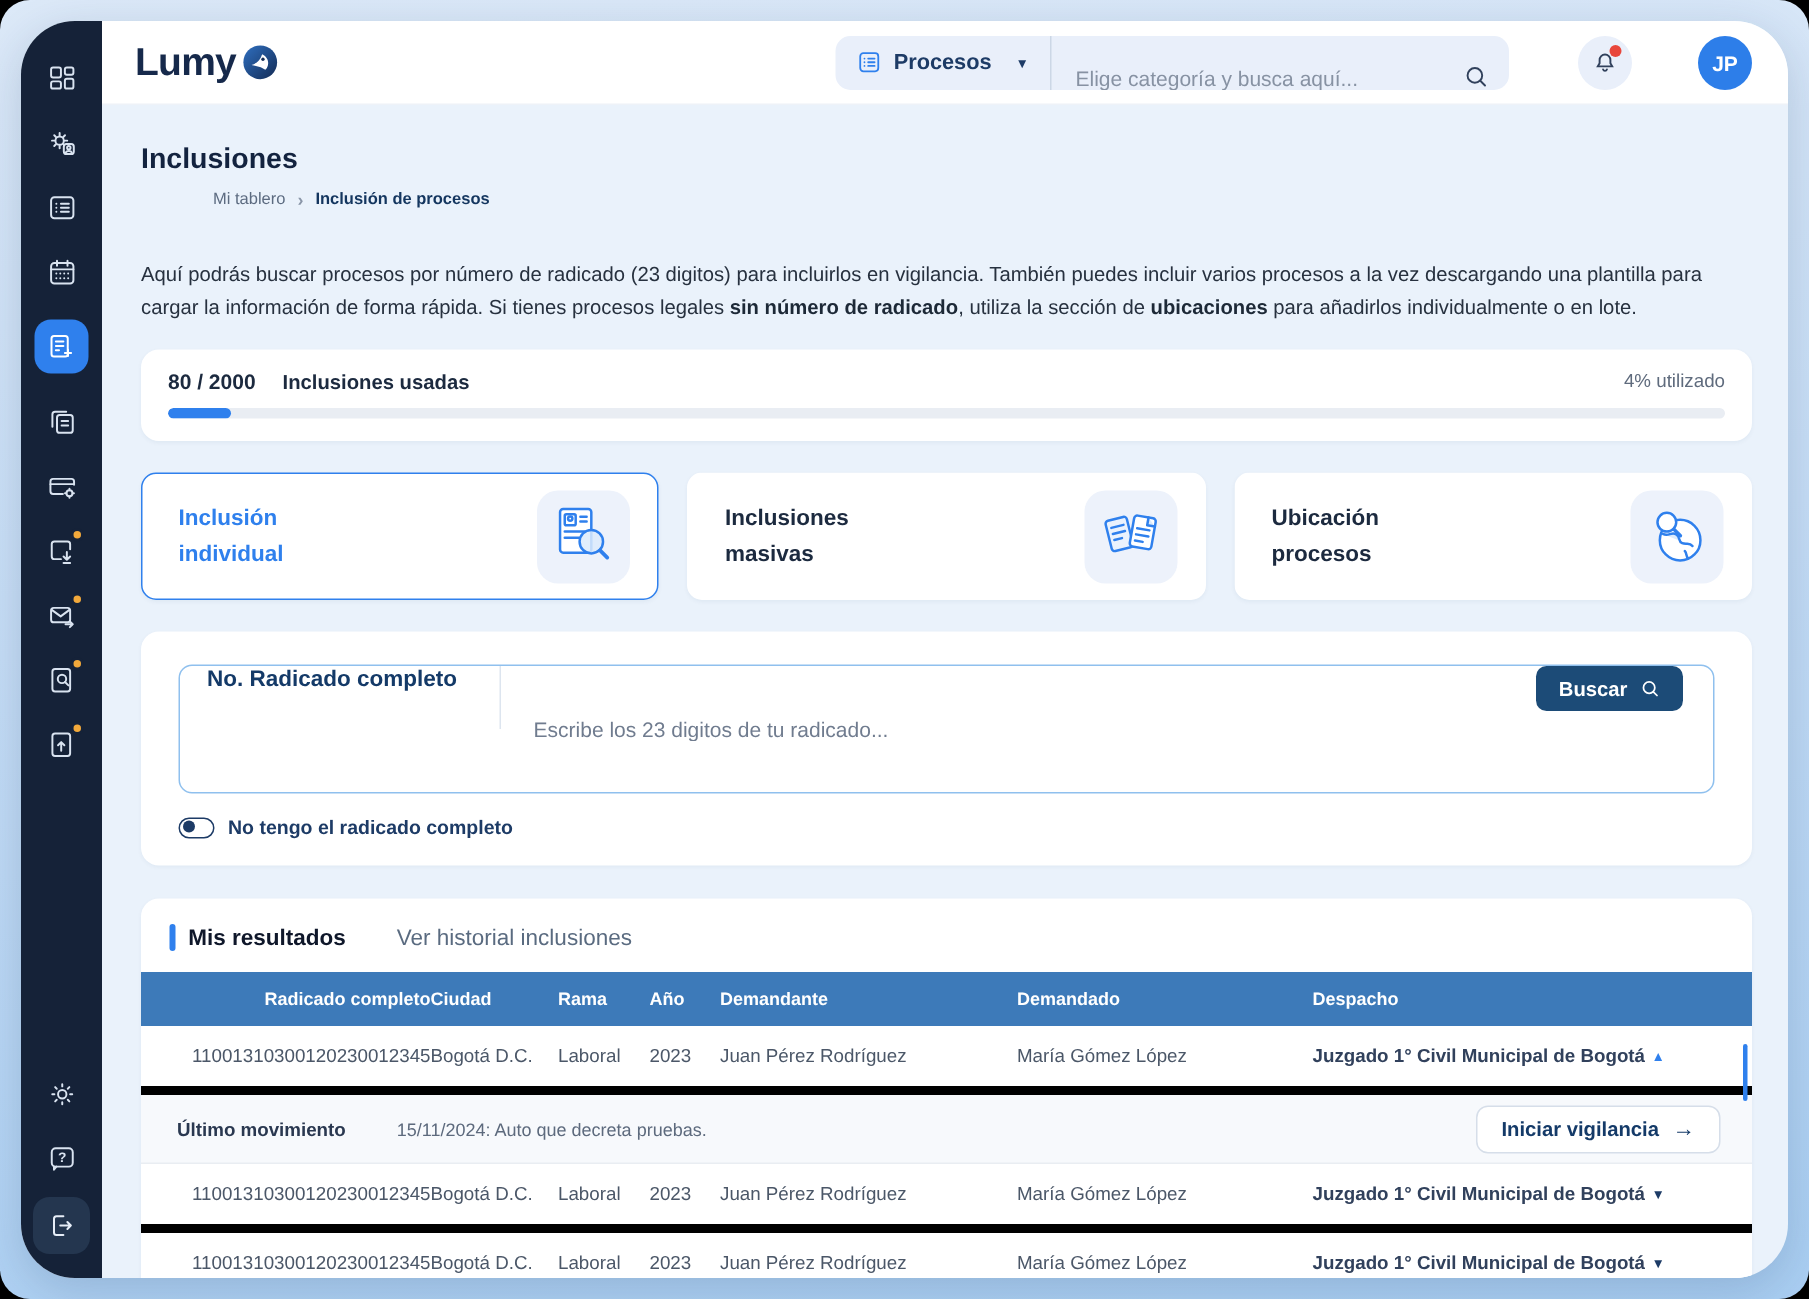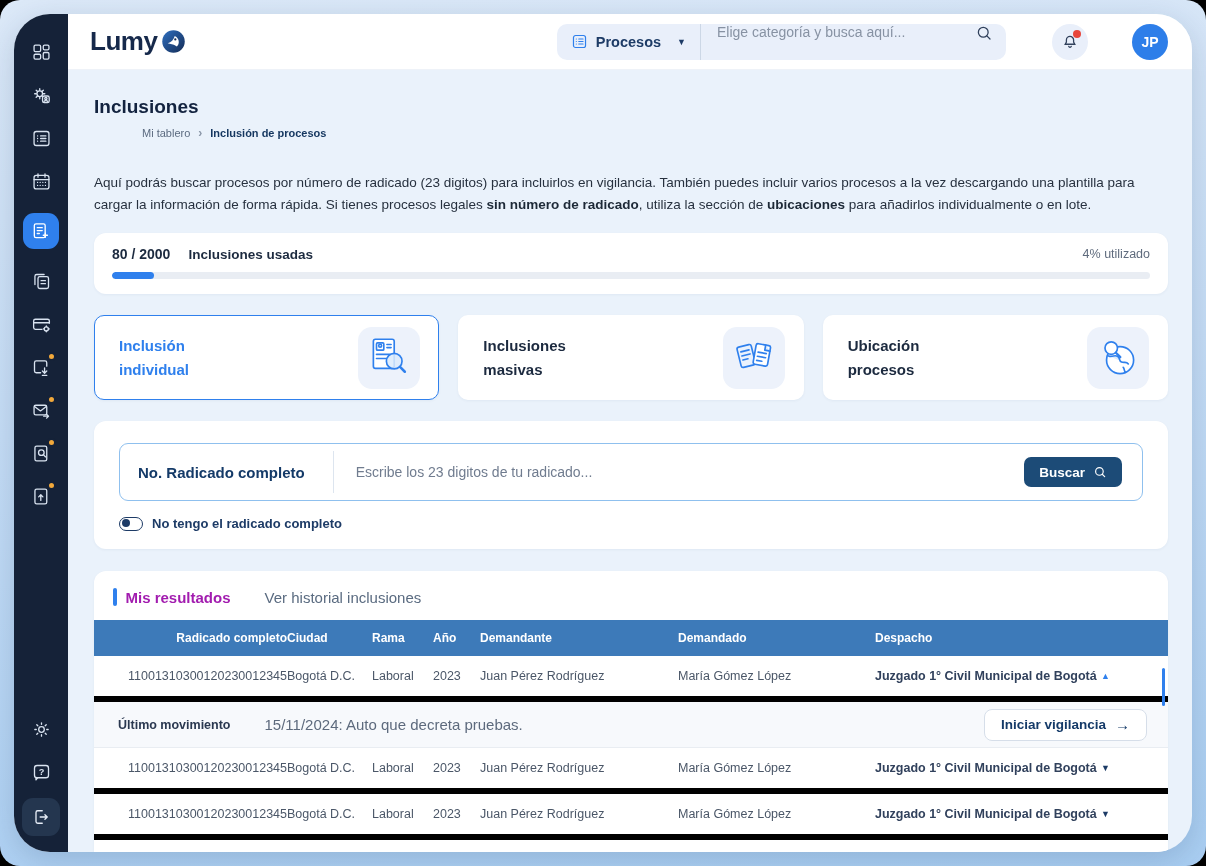--- a/index.html
+++ b/index.html
@@ -32,21 +32,21 @@
             border-bottom:1px solid #eef2f8; flex:0 0 56px;gap:32px; }
   .brand { display:flex; align-items:center; gap:3px; }
   .brand-name { font-size:26px; font-weight:800; color:#16294b; letter-spacing:-.5px; }
   .topbar-spacer { flex:1; }
   .searchbar { height:36px; background:#e9effa; border-radius:10px; display:flex; align-items:center; overflow:hidden; }
   .cat-btn { display:flex; align-items:center; gap:8px; padding:0 14px; height:100%; cursor:pointer; }
   .cat-btn svg { width:17px; height:17px; stroke:#2f80ed; stroke-width:1.7; fill:none; stroke-linecap:round; }
   .cat-label { font-size:14.5px; font-weight:700; color:#1d3b66; }
   .cat-caret { font-size:9px; color:#1d3b66; margin-left:8px; }
   .search-divider { width:1px; height:36px; background:#ccd7e6; }
-  .search-seg { display:flex; align-items:flex-start; width:305px; padding:0 13px 0 16px; height:100%; }
+  .search-seg { display:flex; align-items:flex-end; width:305px; padding:0 13px 0 16px; height:100%; }
   .search-input { flex:1; border:none; background:transparent; outline:none; font-size:14px; color:#3a4a63;
                   font-family:"Liberation Sans",sans-serif; }
   .search-input::placeholder { color:#8792a3; }
   .search-seg svg, .bell-wrap svg { width:18px; height:18px; stroke:#31415c; stroke-width:1.7; fill:none; stroke-linecap:round; }
   .bell-wrap { position:relative; width:36px; height:36px; border-radius:50%; background:#e9effa; margin-left:14px;
                display:flex; align-items:center; justify-content:center; cursor:pointer; }
   .bell-dot { position:absolute; top:6px; right:7px; width:8px; height:8px; border-radius:50%; background:#e8463b; }
   .avatar { width:36px; height:36px; border-radius:50%; background:#2d7ee9; color:#fff; font-size:14px; font-weight:700;
             display:flex; align-items:center; justify-content:center; margin-left:12px; cursor:pointer; }
 
@@ -74,55 +74,55 @@
                display:flex; align-items:center; justify-content:space-between; padding:0 18px 0 24px;
                box-shadow:0 1px 3px rgba(20,50,90,.05); cursor:pointer; }
   .mode-card.selected { border-color:#2f80ed; }
   .mode-title { font-size:15px; font-weight:600; color:#1c2a3f; line-height:1.55; width:120px; }
   .mode-card.selected .mode-title { color:#2f80ed; font-weight:600; }
   .mode-icon { width:62px; height:62px; border-radius:14px; background:#edf2fb; display:flex; align-items:center; justify-content:center; }
   .mode-icon svg { width:50px; height:50px; }
 
   .radicado-card { margin-top:21px; background:#fff; border-radius:12px; padding:22px 25px 18px 25px;
                    box-shadow:0 1px 3px rgba(20,50,90,.05); }
-  .radicado-box { height:58px; border:1px solid #8fc0ee; border-radius:9px; display:flex; align-items:center; }
+  .radicado-box { height:86px; border:1px solid #8fc0ee; border-radius:9px; display:flex; }
   .radicado-label { font-size:15px; font-weight:700; color:#143a68; padding:0 28px 0 18px; white-space:nowrap; }
   .radicado-divider { width:1px; height:42px; background:#dde5ef; }
   .radicado-input { flex:1; border:none; outline:none; background:transparent; font-size:14px; color:#3a4a63;
                     padding:0 16px 0 22px; font-family:"Liberation Sans",sans-serif; }
   .radicado-input::placeholder { color:#707c8f; }
   .buscar-btn { display:flex; align-items:center; gap:8px; background:#1c4b77; color:#fff; border:none; cursor:pointer;
                 height:30px; padding:0 15px; border-radius:7px; font-size:13.5px; font-weight:700; margin-right:20px;
                 font-family:"Liberation Sans",sans-serif; }
   .buscar-btn svg { width:14px; height:14px; stroke:#fff; stroke-width:2; fill:none; stroke-linecap:round; }
   .toggle-row { display:flex; align-items:center; gap:9px; margin-top:15px; cursor:pointer; }
   .toggle-pill { width:24px; height:14px; border:1.5px solid #1d3b66; border-radius:8px; position:relative; }
   .toggle-knob { position:absolute; left:2px; top:1.5px; width:8px; height:8px; border-radius:50%; background:#1d3b66; }
   .toggle-label { font-size:13px; font-weight:600; color:#1d3b66; }
 
   
   .results-card { position:relative; margin-top:22px; background:#fff; border-radius:12px 12px 0 0; height:294px;
                   overflow:hidden; box-shadow:0 1px 3px rgba(20,50,90,.05); }
   .tabs-row { display:flex; align-items:center; padding:17px 0 0 19px; }
   .tab-accent { width:3.5px; height:18px; background:#2f80ed; border-radius:2px; }
-  .tab-active { font-size:15px; font-weight:700; color:#a21caf; margin-left:9px; cursor:pointer; }
+  .tab-active { font-size:15px; font-weight:700; color:#0f172a; margin-left:9px; cursor:pointer; }
   .tab-inactive { font-size:15px; color:#5a6b80; margin-left:34px; cursor:pointer; }
   .grid-row { display:grid; grid-template-columns:193px 85px 61px 47px 198px 197px 1fr; align-items:center; }
   .thead { margin-top:14px; height:36px; background:#3d7ab9; color:#fff; font-size:12px; font-weight:600; }
   .thead > div:first-child, .trow > div:first-child { padding-left:20px;text-align:right; }
   .trow { height:46px; border-bottom:6px solid #000000; font-size:12.5px; color:#4b5768; background:#fff; }
   .cell-despacho { display:flex; align-items:center; justify-content:space-between; padding-right:58px;
                    font-weight:600; color:#31415c; }
   .caret { font-size:9px; cursor:pointer; }
   .caret-up { color:#2f80ed; }
   .caret-down { color:#1d3b66; }
   .detail-row { height:46px; background:#f7f9fc; border-bottom:1px solid #e9edf2; display:flex; align-items:center;
                 padding-left:24px; }
   .detail-label { font-size:12.5px; font-weight:700; color:#2a3850; }
-  .detail-text { font-size:15px; color:#5d6a7d; margin-left:34px; }
+  .detail-text { font-size:12px; color:#5d6a7d; margin-left:34px; }
   .vigilar-btn { margin-left:auto; margin-right:21px; display:flex; align-items:center; gap:9px; background:#fff;
                  border:1px solid #d6dee9; border-radius:8px; height:32px; padding:0 16px; cursor:pointer;
                  font-size:13.5px; font-weight:600; color:#143a68; font-family:"Liberation Sans",sans-serif; }
   .vigilar-arrow { font-size:15px; color:#143a68; }
   .table-scrollbar { position:absolute; right:3px; top:97px; width:3px; height:38px; border-radius:2px; background:#2f80ed; }
 </style>
 </head>
 <body>
 
 <div class="stage">

